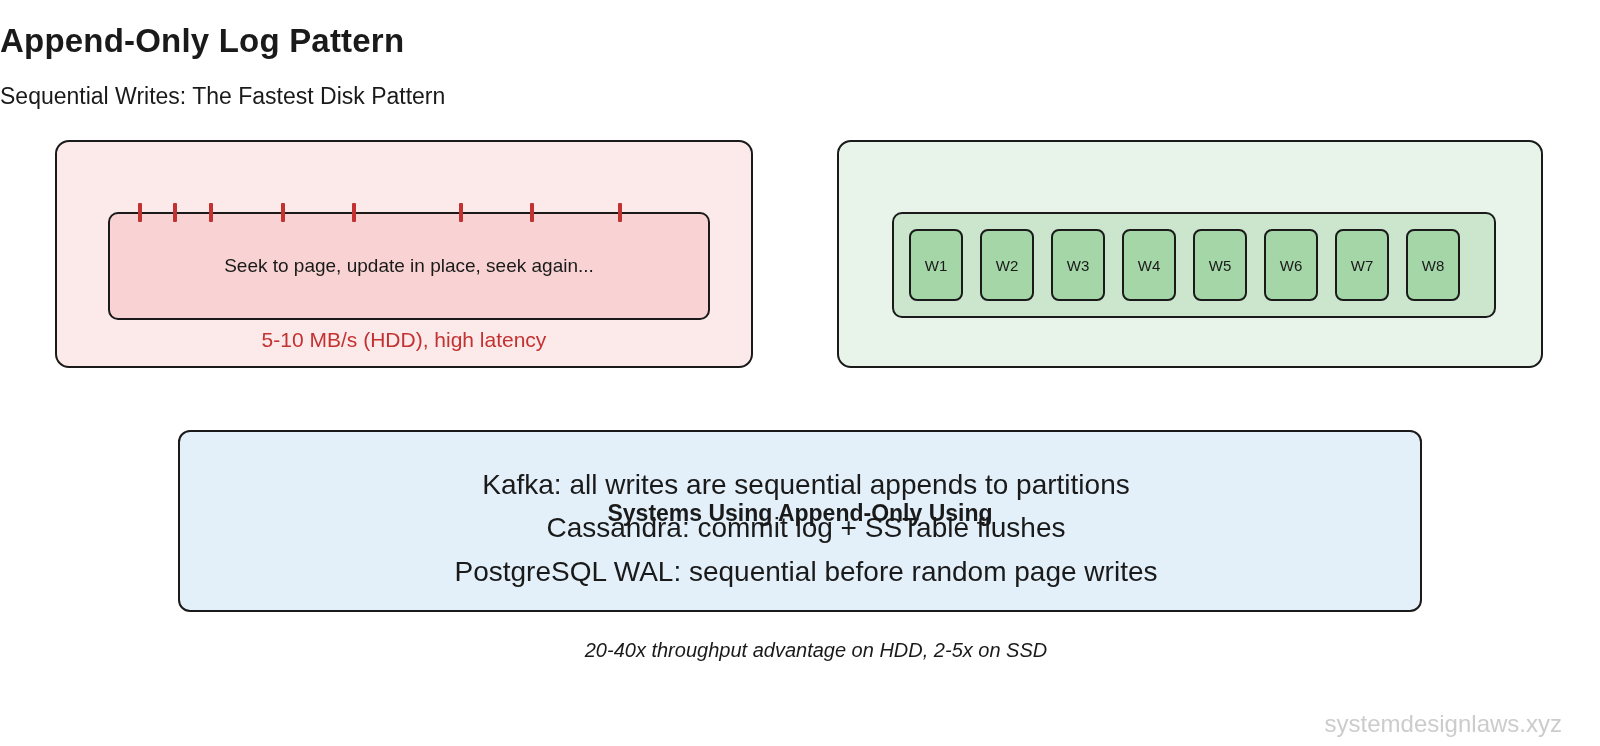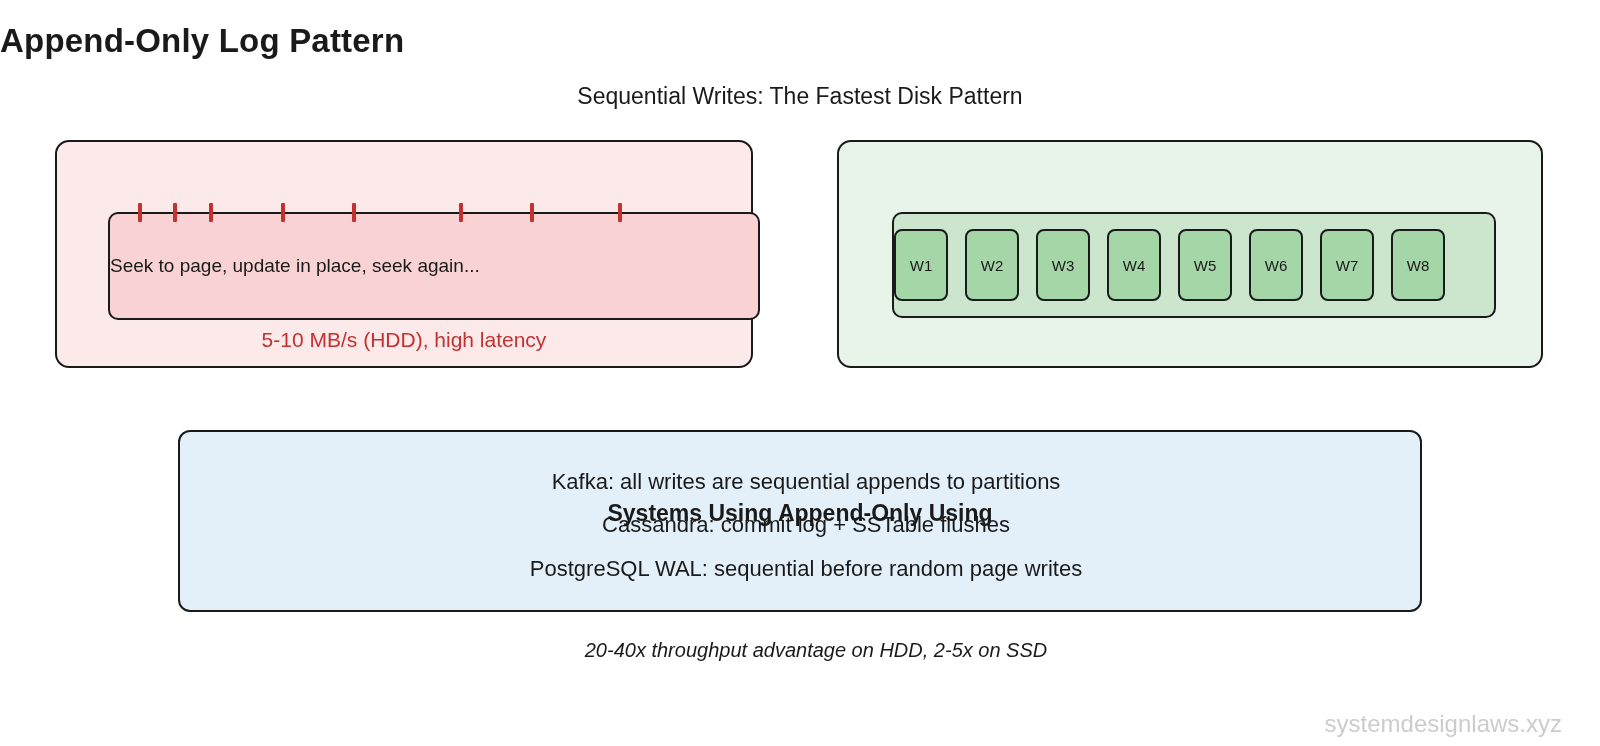--- a/index.html
+++ b/index.html
@@ -30,21 +30,20 @@
     position: absolute;
     top: 22px; left: 0; width: 100%;
     text-align: left;
     font-size: 33px;
     font-weight: bold;
     letter-spacing: 0.2px;
   }
   .page-subtitle {
     position: absolute;
     top: 83px; left: 0; width: 100%;
-    text-align: center;
     font-size: 23px;
   }
   .panel {
     position: absolute;
     border: 2.5px solid var(--ink);
     border-radius: 14px;
   }
   .panel.random {
     left: 55px; top: 140px;
     width: 698px; height: 228px;
@@ -55,23 +54,23 @@
     width: 706px; height: 228px;
     background: var(--green-light);
   }
   .inner-box {
     position: absolute;
     border: 2px solid var(--ink);
     border-radius: 10px;
   }
   .random .inner-box {
     left: 51px; top: 70px;
-    width: 652px; height: 108px;
+    width: 602px; height: 108px;
     background: var(--pink-mid);
-    display: flex; align-items: center; 
+    display: flex; align-items: center; justify-content: center;
   }
   .random .inner-box .desc {
     font-size: 19px;
     color: var(--ink);
   }
   .tick-layer {
     position: absolute;
     left: 51px; top: 70px;
     width: 602px; height: 0;
   }
@@ -91,20 +90,21 @@
   }
   .random .panel-caption { color: var(--red); }
   .sequential .panel-caption { color: var(--green-text); }
   .sequential .inner-box {
     left: 53px; top: 70px;
     width: 604px; height: 106px;
     background: var(--green-mid);
     display: flex;
     align-items: center;
     gap: 17px;
+    padding-left: 15px;
   }
   .write-box {
     width: 54px; height: 72px;
     background: var(--green-box);
     border: 2px solid var(--ink);
     border-radius: 8px;
     display: flex; align-items: center; justify-content: center;
     font-size: 15px;
     color: var(--ink);
     flex: 0 0 auto;
@@ -112,21 +112,21 @@
   .panel.systems {
     left: 178px; top: 430px;
     width: 1244px; height: 182px;
     background: var(--blue-light);
     border-radius: 12px;
   }
   .systems .line {
     position: absolute;
     left: 0; width: 100%;
     text-align: center;
-    font-size: 22px;
+    font-size: 28px;
     padding-left: 12px;
   }
   .systems .line.kafka { top: 37px; }
   .systems .line.cassandra { top: 80px; }
   .systems .line.postgres { top: 124px; }
   .systems .box-title {
     position: absolute;
     left: 0; top: 68px; width: 100%;
     text-align: center;
     font-size: 23px;

